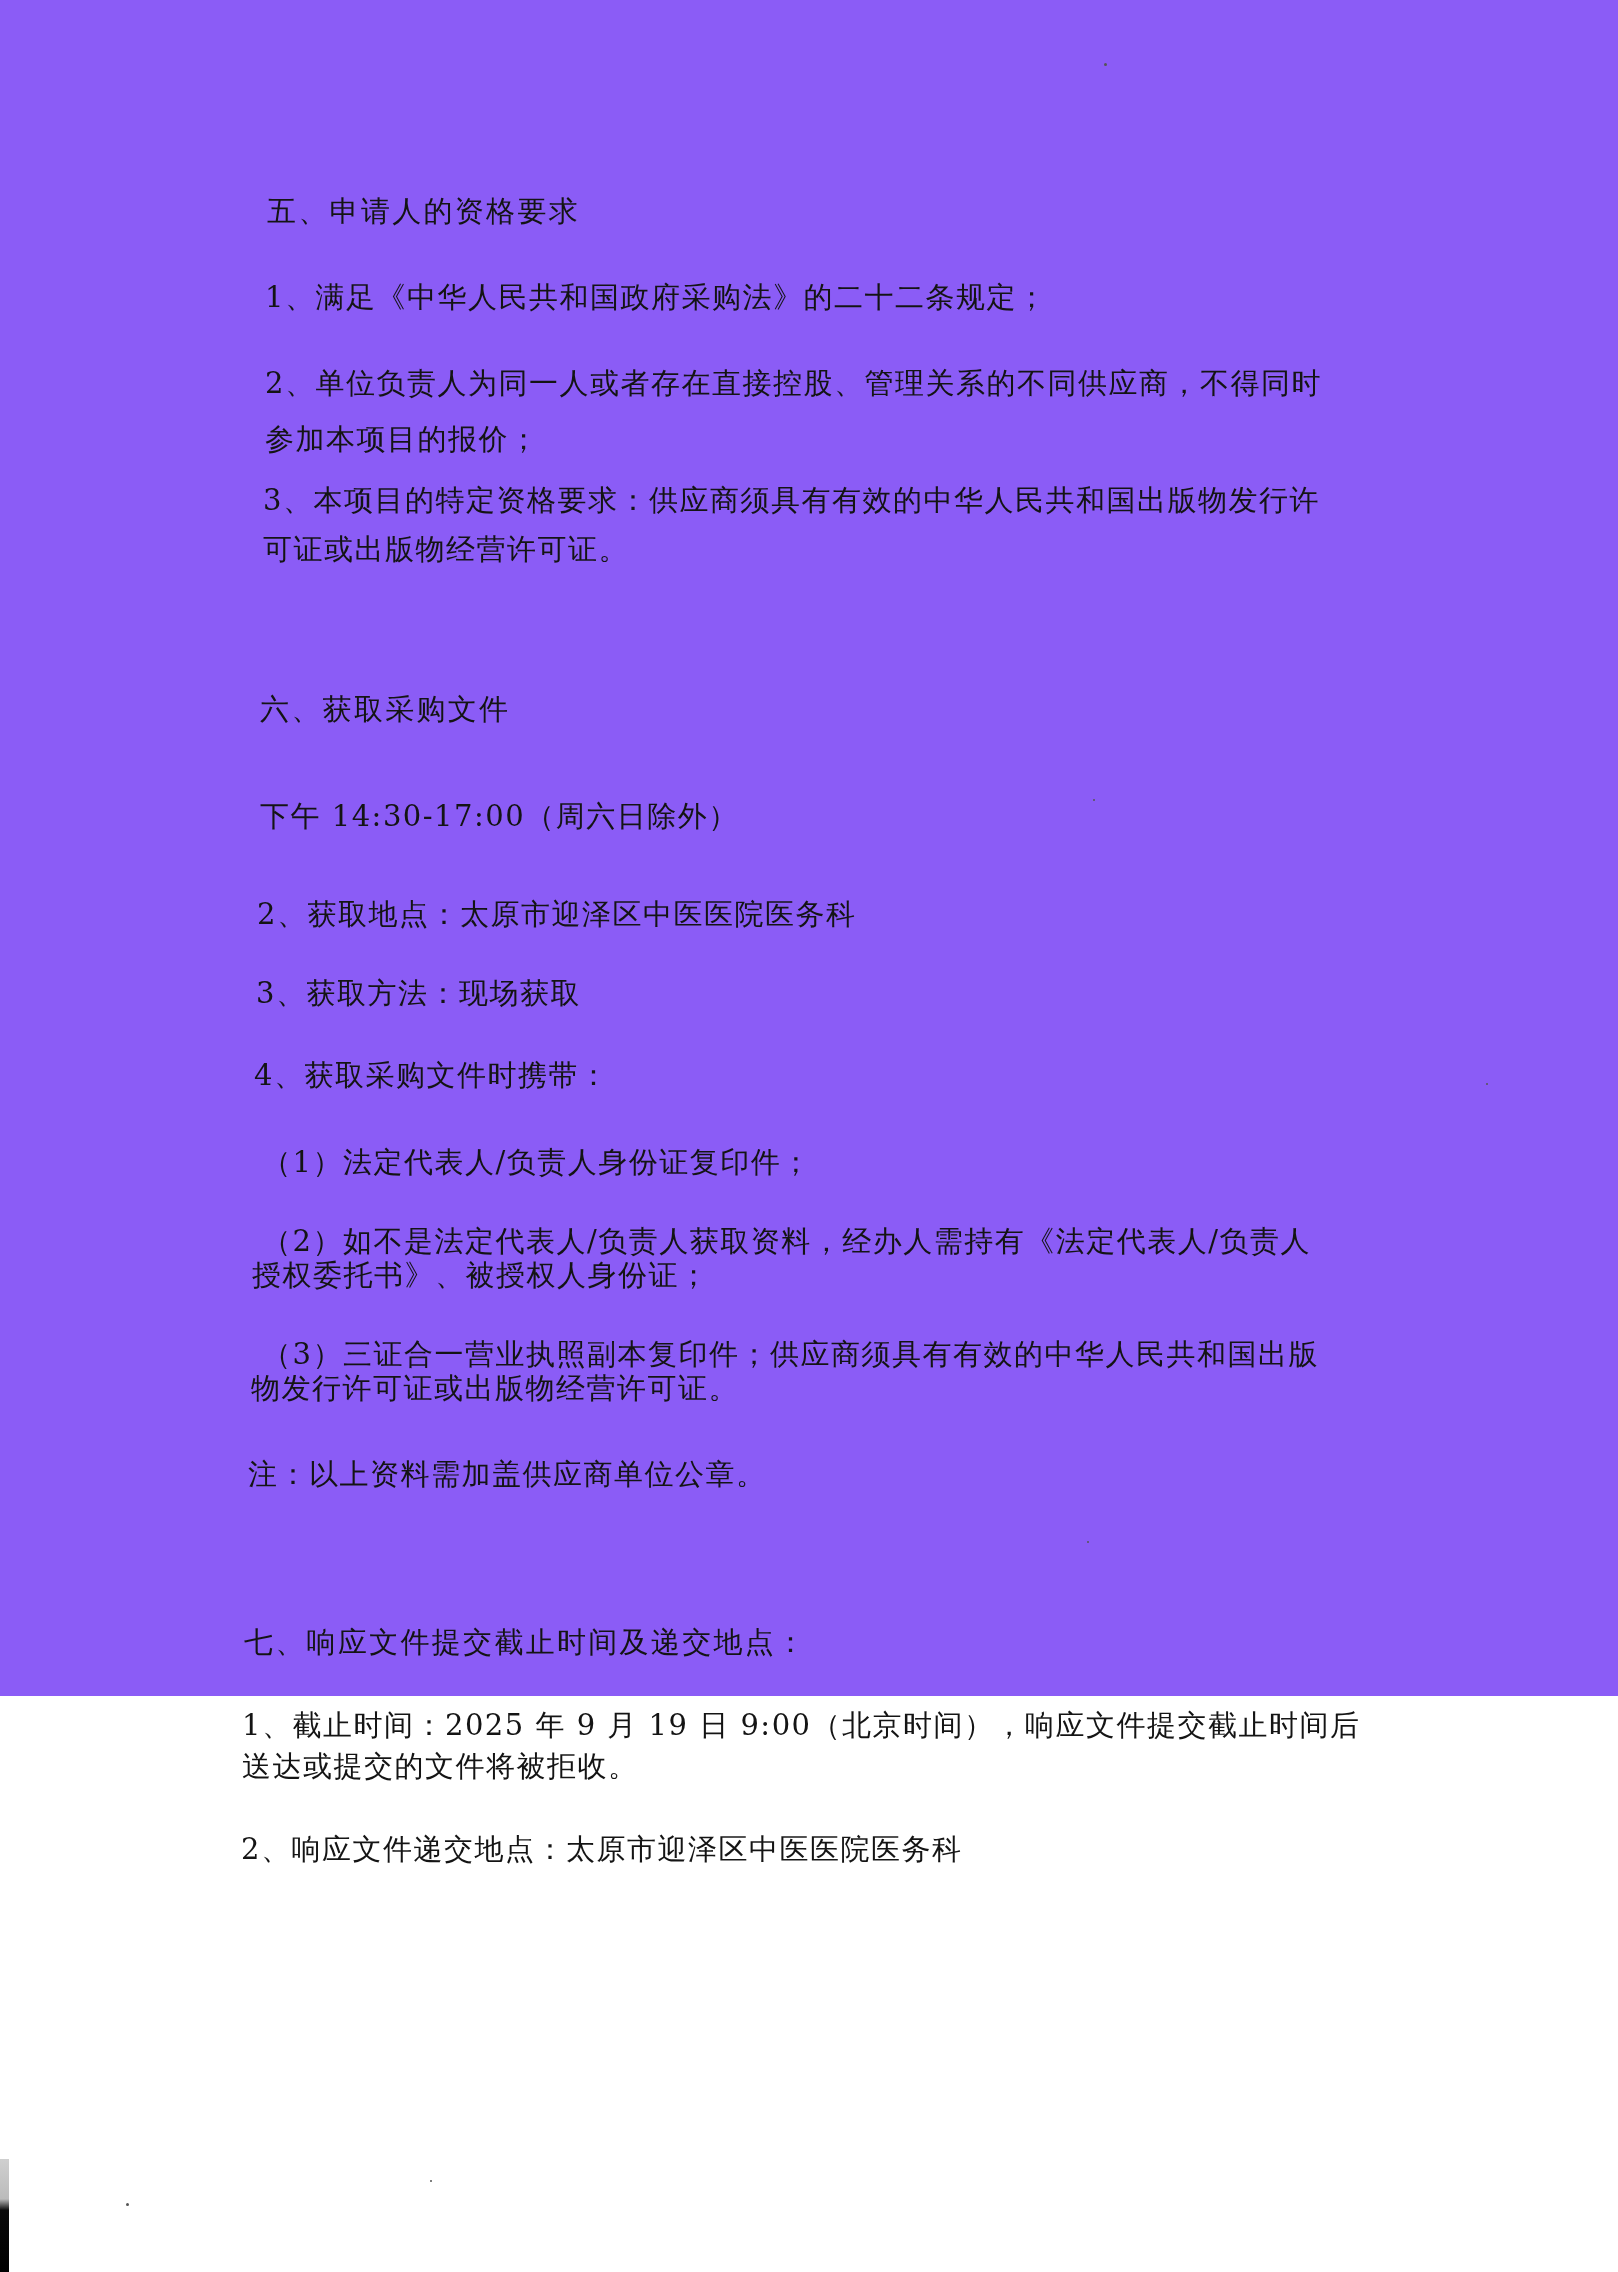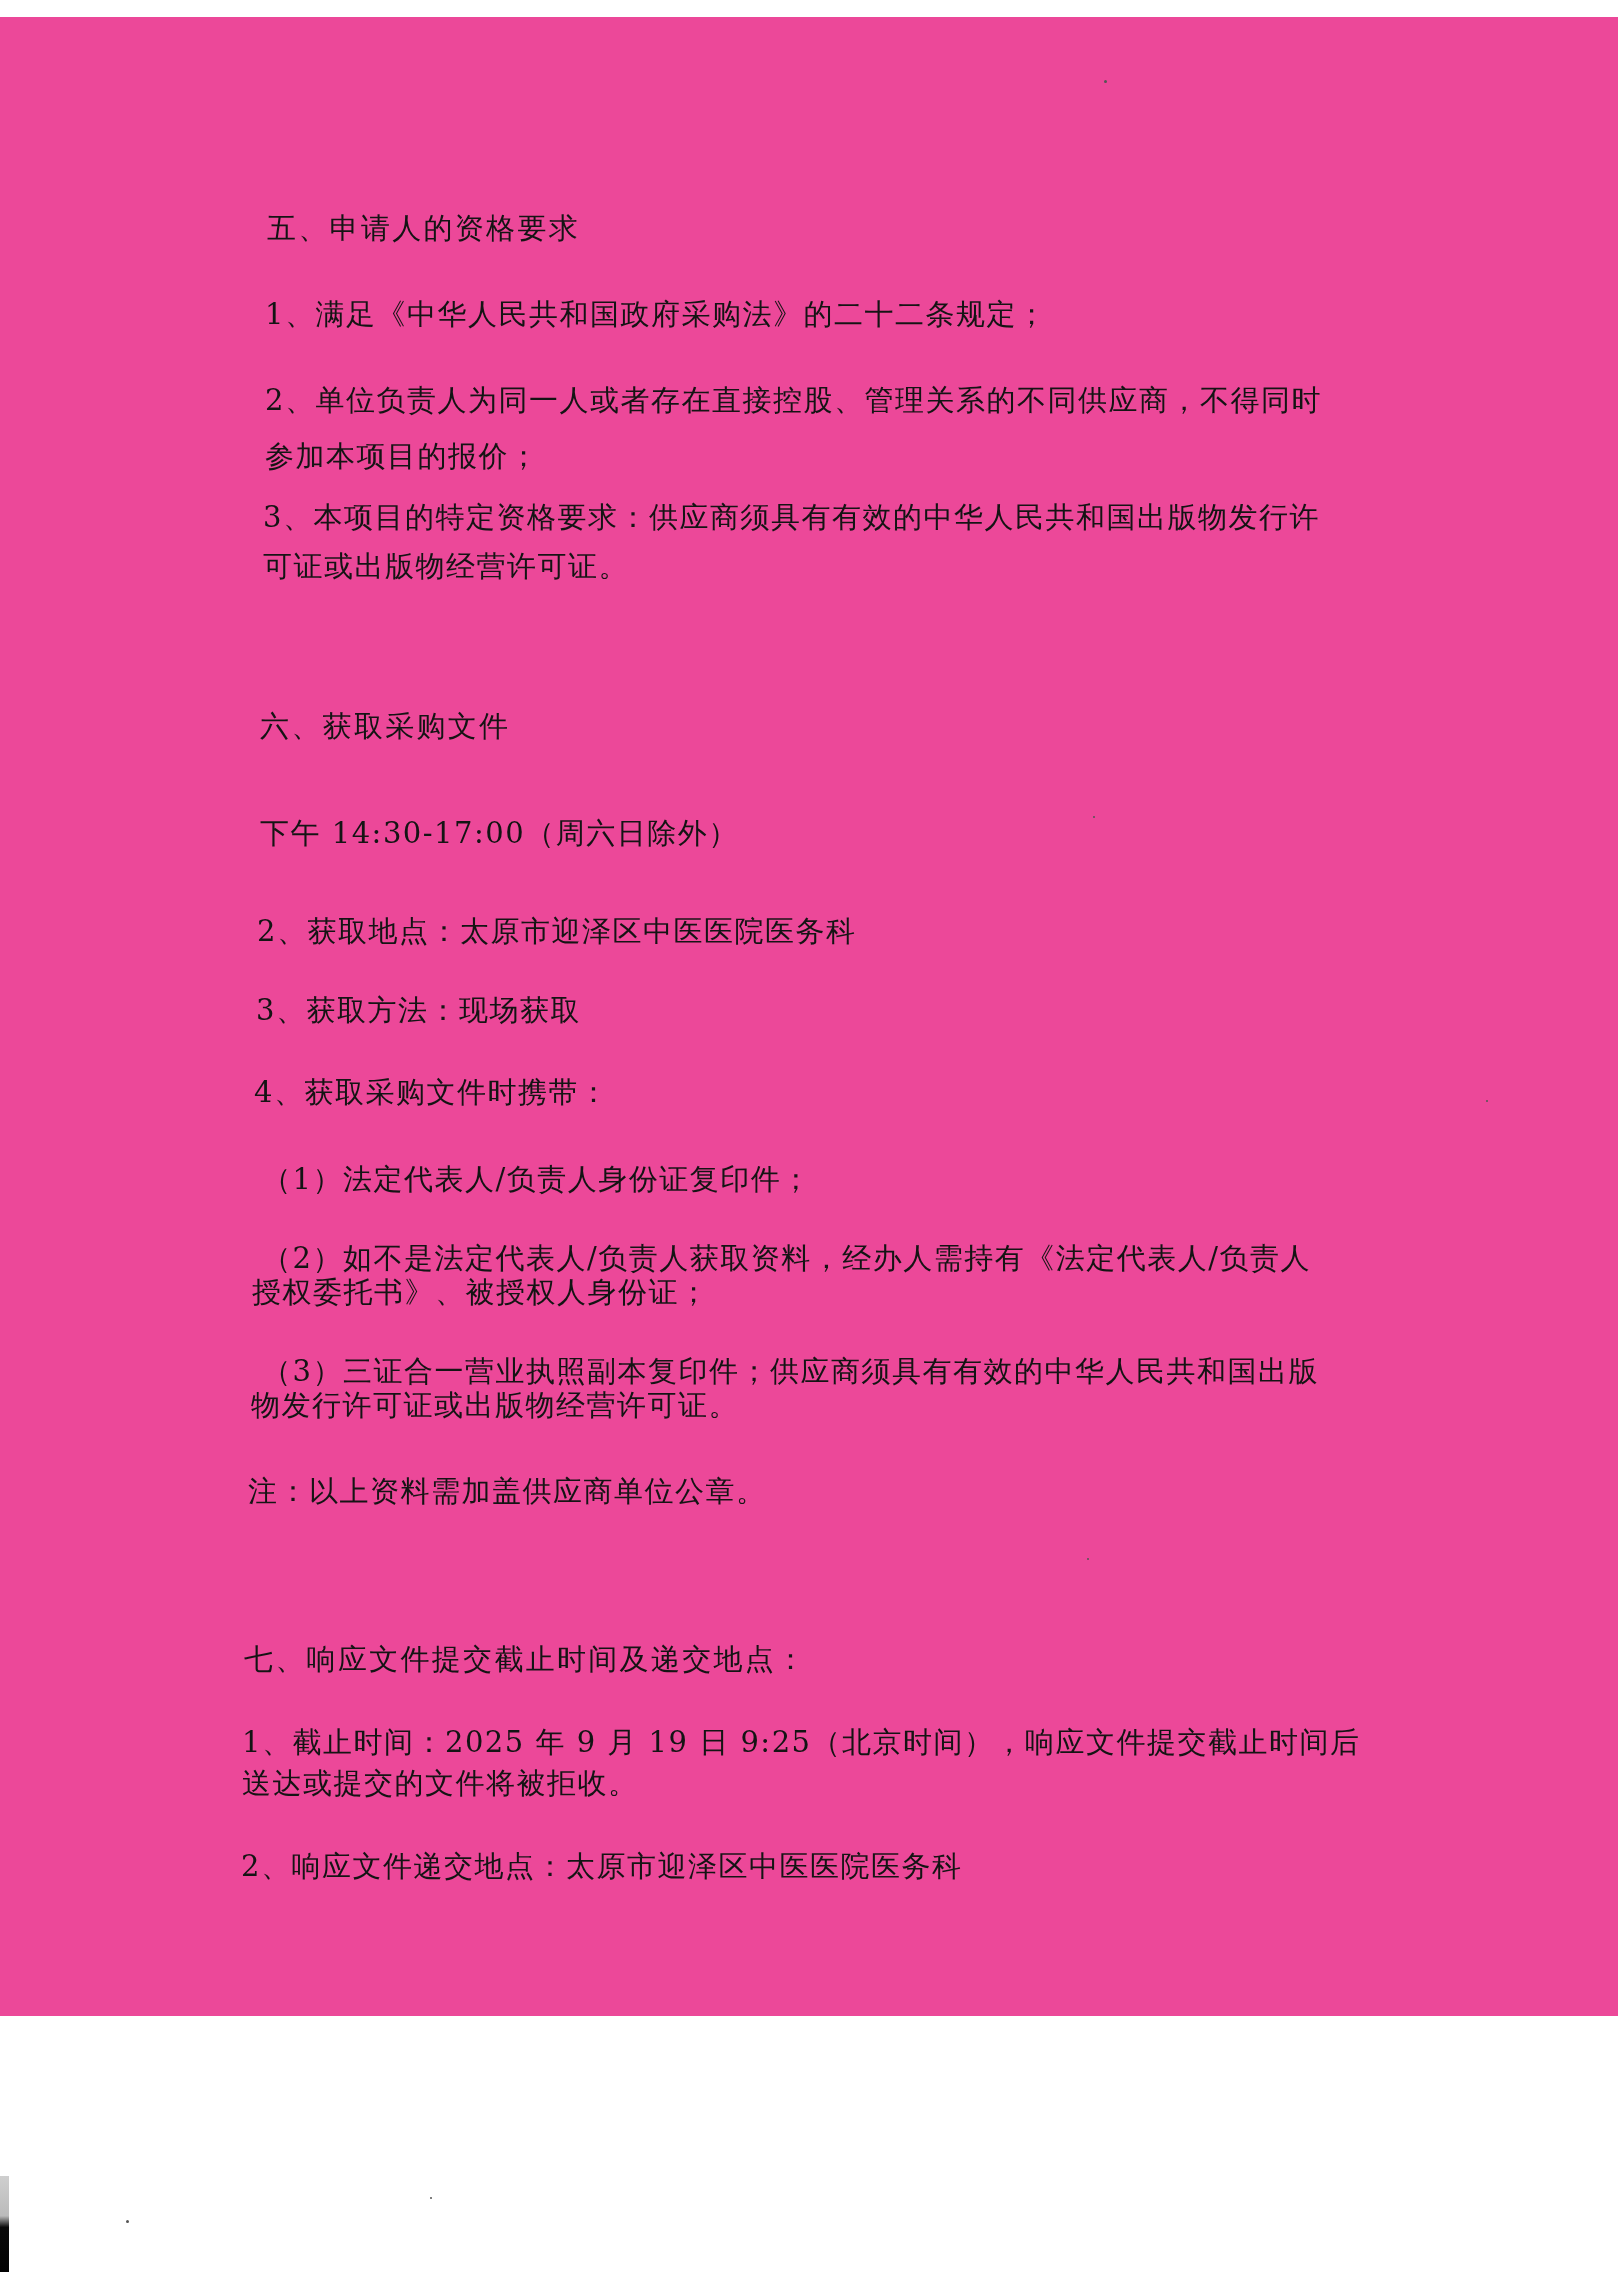--- a/index.html
+++ b/index.html
@@ -10,24 +10,24 @@
     body {
       width: 1619px;
       height: 2273px;
       position: relative;
       overflow: hidden;
       font-family: "DejaVu Serif", "Liberation Serif", serif;
       color: #141414;
     }
     .page {
       position: absolute;
-      left: 0; top: 17px;
+      left: 0; top: 0;
       width: 1619px;
-      height: 1999px;
-      background: #ec4899;
+      height: 1696px;
+      background: #8b5cf6;
     }
     .line {
       position: absolute;
       font-size: 29px;
       line-height: 35px;
       white-space: nowrap;
       letter-spacing: 1.5px;
     }
     .heading {
       font-size: 29px;
@@ -67,21 +67,21 @@
   <div class="line" style="left:256px; top:976px;">3、获取方法：现场获取</div>
   <div class="line" style="left:254px; top:1058px;">4、获取采购文件时携带：</div>
   <div class="line" style="left:262px; top:1145px;">（1）法定代表人/负责人身份证复印件；</div>
   <div class="line" style="left:262px; top:1224px;">（2）如不是法定代表人/负责人获取资料，经办人需持有《法定代表人/负责人</div>
   <div class="line" style="left:252px; top:1258px;text-align:right;">授权委托书》、被授权人身份证；</div>
   <div class="line" style="left:262px; top:1337px;">（3）三证合一营业执照副本复印件；供应商须具有有效的中华人民共和国出版</div>
   <div class="line" style="left:251px; top:1371px;">物发行许可证或出版物经营许可证。</div>
   <div class="line" style="left:248px; top:1457px;">注：以上资料需加盖供应商单位公章。</div>
 
   <div class="line heading" style="left:244px; top:1625px;text-align:center;">七、响应文件提交截止时间及递交地点：</div>
-  <div class="line" style="left:242px; top:1708px;">1、截止时间：2025 年 9 月 19 日 9:25（北京时间），响应文件提交截止时间后</div>
+  <div class="line" style="left:242px; top:1708px;">1、截止时间：2025 年 9 月 19 日 9:00（北京时间），响应文件提交截止时间后</div>
   <div class="line" style="left:242px; top:1749px;">送达或提交的文件将被拒收。</div>
   <div class="line" style="left:241px; top:1832px;">2、响应文件递交地点：太原市迎泽区中医医院医务科</div>
 
 
   <div class="speck" style="left:1104px; top:63px;"></div>
   <div class="speck" style="left:1093px; top:799px; width:2.3px; height:2.3px;"></div>
   <div class="speck" style="left:1087px; top:1541px; width:2.3px; height:2.3px;"></div>
   <div class="speck" style="left:1486px; top:1083px; width:2.3px; height:2.3px;"></div>
   <div class="speck" style="left:126px; top:2203px; width:3px; height:3px;"></div>
   <div class="speck" style="left:430px; top:2180px; width:2.3px; height:2.3px;"></div>

